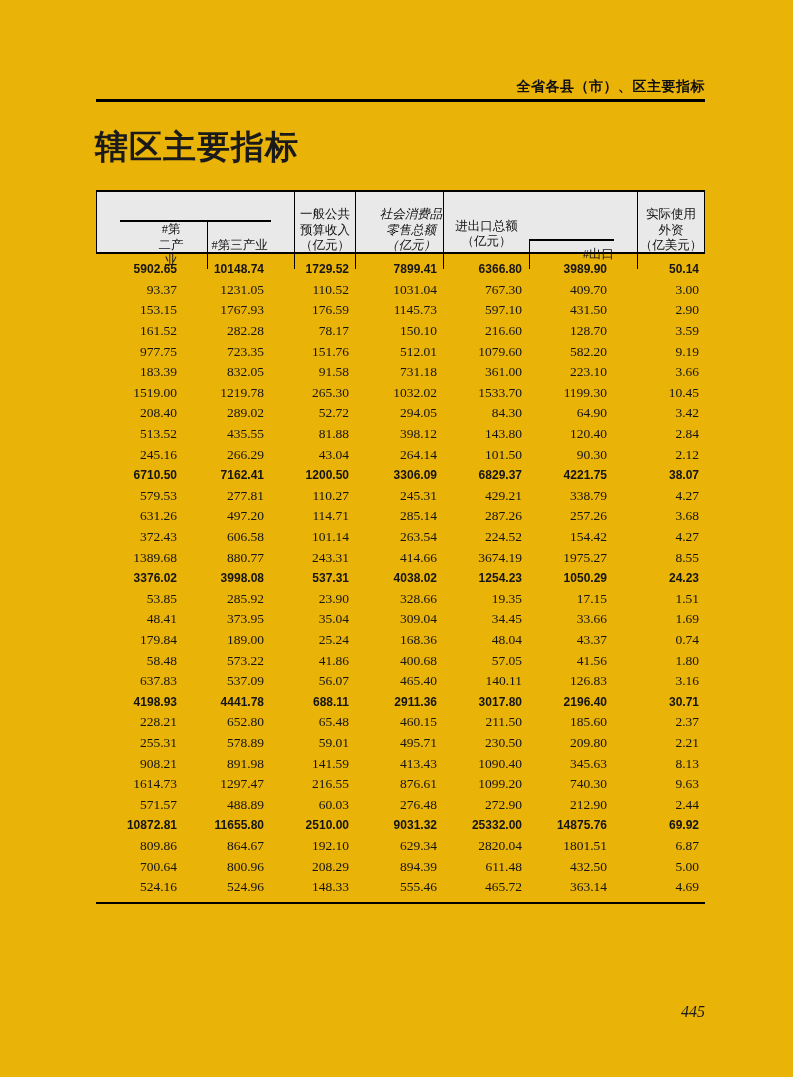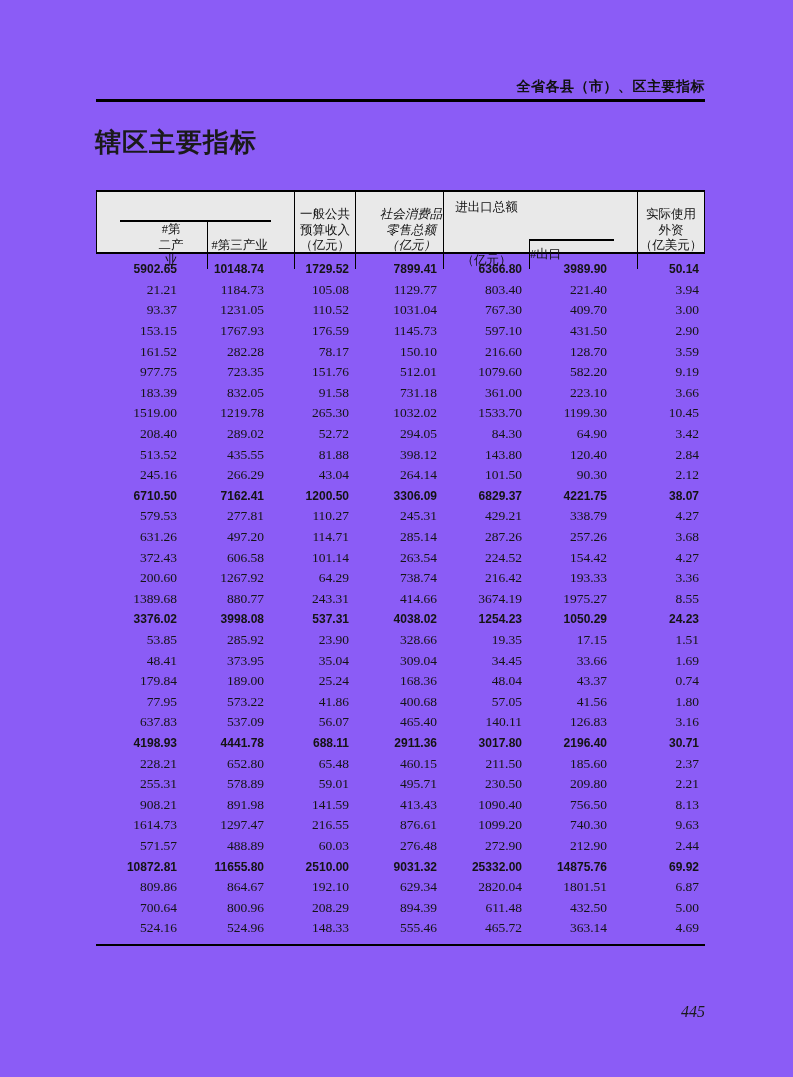--- a/index.html
+++ b/index.html
@@ -1,39 +1,39 @@
 <!DOCTYPE html>
 <html><head>
 <meta charset="utf-8">
 <style>
   * { margin: 0; padding: 0; box-sizing: border-box; }
   html, body { background: #e0e0e0; }
   .page {
     position: relative;
     width: 793px; height: 1077px;
-    background: #8b5cf6;
+    background: #eab308;
     color: #141414;
     font-family: "Liberation Serif", "DejaVu Serif", serif;
     overflow: hidden;
     margin: 0 auto;
   }
   .running-header {
     position: absolute; left: 96px; top: 78px; width: 609px;
     text-align: right;
     font-family: "Liberation Sans", "DejaVu Sans", sans-serif;
     font-weight: bold; font-size: 14px; letter-spacing: 0.5px;
     color: #111;
   }
   .header-rule {
     position: absolute; left: 96px; top: 99px; width: 609px; height: 3px;
     background: #000;
   }
   .page-title {
     position: absolute; left: 95px; top: 125px;
-    font-size: 26px; font-weight: 600; letter-spacing: 1px;
+    font-size: 33px; font-weight: 600; letter-spacing: 1px;
     color: #1a1a1a;
   }
   .table {
     position: absolute; left: 96px; top: 190px; width: 609px;
   }
   .thead {
     display: grid;
     grid-template-columns: 87px 87px 85px 88px 85px 85px 1fr;
     grid-template-rows: 30px 1fr;
     height: 64px;
@@ -54,27 +54,27 @@
   .h-empty   { grid-area: 1 / 1 / 2 / 3; border-bottom: 2px solid #000; }
   .h-c1      { grid-area: 2 / 1 / 3 / 2; padding-left: 38px; }
   .h-c2      { grid-area: 2 / 2 / 3 / 3; border-left: 1px solid #000; }
   .h-c3      { grid-area: 1 / 3 / 3 / 4; border-left: 1px solid #000; border-right: 1px solid #000; }
   .h-c4      { grid-area: 1 / 4 / 3 / 5; border-right: 1px solid #000; font-style: italic; }
   .h-group   { grid-area: 1 / 5 / 3 / 7; position: relative; }
   .h-c7      { grid-area: 1 / 7 / 3 / 8; border-left: 1px solid #000; }
   .h-group-label {
     position: absolute; left: 0; top: 0; bottom: 0; width: 85px;
     display: flex; flex-direction: column;
-    align-items: center; justify-content: space-between;
+    align-items: center; justify-content: center;
     padding-top: 8px; text-align: center;
   }
   .h-export {
     position: absolute; right: 0; bottom: 0; width: 85px; height: 30px;
     border-top: 2px solid #000; border-left: 1px solid #000;
-    display: flex; align-items: center; justify-content: flex-start;
+    display: flex; align-items: center; justify-content: flex-end;
   }
   .tbody {
     padding: 5px 0;
     border-bottom: 2px solid #000;
   }
   .trow {
     display: grid;
     grid-template-columns: 87px 87px 85px 88px 85px 85px 1fr;
     height: 20.6px;
     align-items: center;
@@ -136,29 +136,20 @@
         <div class="trow bold">
           <div class="tcell">5902.65</div>
           <div class="tcell">10148.74</div>
           <div class="tcell">1729.52</div>
           <div class="tcell">7899.41</div>
           <div class="tcell">6366.80</div>
           <div class="tcell">3989.90</div>
           <div class="tcell">50.14</div>
         </div>
         <div class="trow">
-          <div class="tcell">21.21</div>
-          <div class="tcell">1184.73</div>
-          <div class="tcell">105.08</div>
-          <div class="tcell">1129.77</div>
-          <div class="tcell">803.40</div>
-          <div class="tcell">221.40</div>
-          <div class="tcell">3.94</div>
-        </div>
-        <div class="trow">
           <div class="tcell">93.37</div>
           <div class="tcell">1231.05</div>
           <div class="tcell">110.52</div>
           <div class="tcell">1031.04</div>
           <div class="tcell">767.30</div>
           <div class="tcell">409.70</div>
           <div class="tcell">3.00</div>
         </div>
         <div class="trow">
           <div class="tcell">153.15</div>
@@ -262,29 +253,20 @@
         <div class="trow">
           <div class="tcell">372.43</div>
           <div class="tcell">606.58</div>
           <div class="tcell">101.14</div>
           <div class="tcell">263.54</div>
           <div class="tcell">224.52</div>
           <div class="tcell">154.42</div>
           <div class="tcell">4.27</div>
         </div>
         <div class="trow">
-          <div class="tcell">200.60</div>
-          <div class="tcell">1267.92</div>
-          <div class="tcell">64.29</div>
-          <div class="tcell">738.74</div>
-          <div class="tcell">216.42</div>
-          <div class="tcell">193.33</div>
-          <div class="tcell">3.36</div>
-        </div>
-        <div class="trow">
           <div class="tcell">1389.68</div>
           <div class="tcell">880.77</div>
           <div class="tcell">243.31</div>
           <div class="tcell">414.66</div>
           <div class="tcell">3674.19</div>
           <div class="tcell">1975.27</div>
           <div class="tcell">8.55</div>
         </div>
         <div class="trow bold">
           <div class="tcell">3376.02</div>
@@ -316,21 +298,21 @@
         <div class="trow">
           <div class="tcell">179.84</div>
           <div class="tcell">189.00</div>
           <div class="tcell">25.24</div>
           <div class="tcell">168.36</div>
           <div class="tcell">48.04</div>
           <div class="tcell">43.37</div>
           <div class="tcell">0.74</div>
         </div>
         <div class="trow">
-          <div class="tcell">77.95</div>
+          <div class="tcell">58.48</div>
           <div class="tcell">573.22</div>
           <div class="tcell">41.86</div>
           <div class="tcell">400.68</div>
           <div class="tcell">57.05</div>
           <div class="tcell">41.56</div>
           <div class="tcell">1.80</div>
         </div>
         <div class="trow">
           <div class="tcell">637.83</div>
           <div class="tcell">537.09</div>
@@ -366,21 +348,21 @@
           <div class="tcell">230.50</div>
           <div class="tcell">209.80</div>
           <div class="tcell">2.21</div>
         </div>
         <div class="trow">
           <div class="tcell">908.21</div>
           <div class="tcell">891.98</div>
           <div class="tcell">141.59</div>
           <div class="tcell">413.43</div>
           <div class="tcell">1090.40</div>
-          <div class="tcell">756.50</div>
+          <div class="tcell">345.63</div>
           <div class="tcell">8.13</div>
         </div>
         <div class="trow">
           <div class="tcell">1614.73</div>
           <div class="tcell">1297.47</div>
           <div class="tcell">216.55</div>
           <div class="tcell">876.61</div>
           <div class="tcell">1099.20</div>
           <div class="tcell">740.30</div>
           <div class="tcell">9.63</div>

